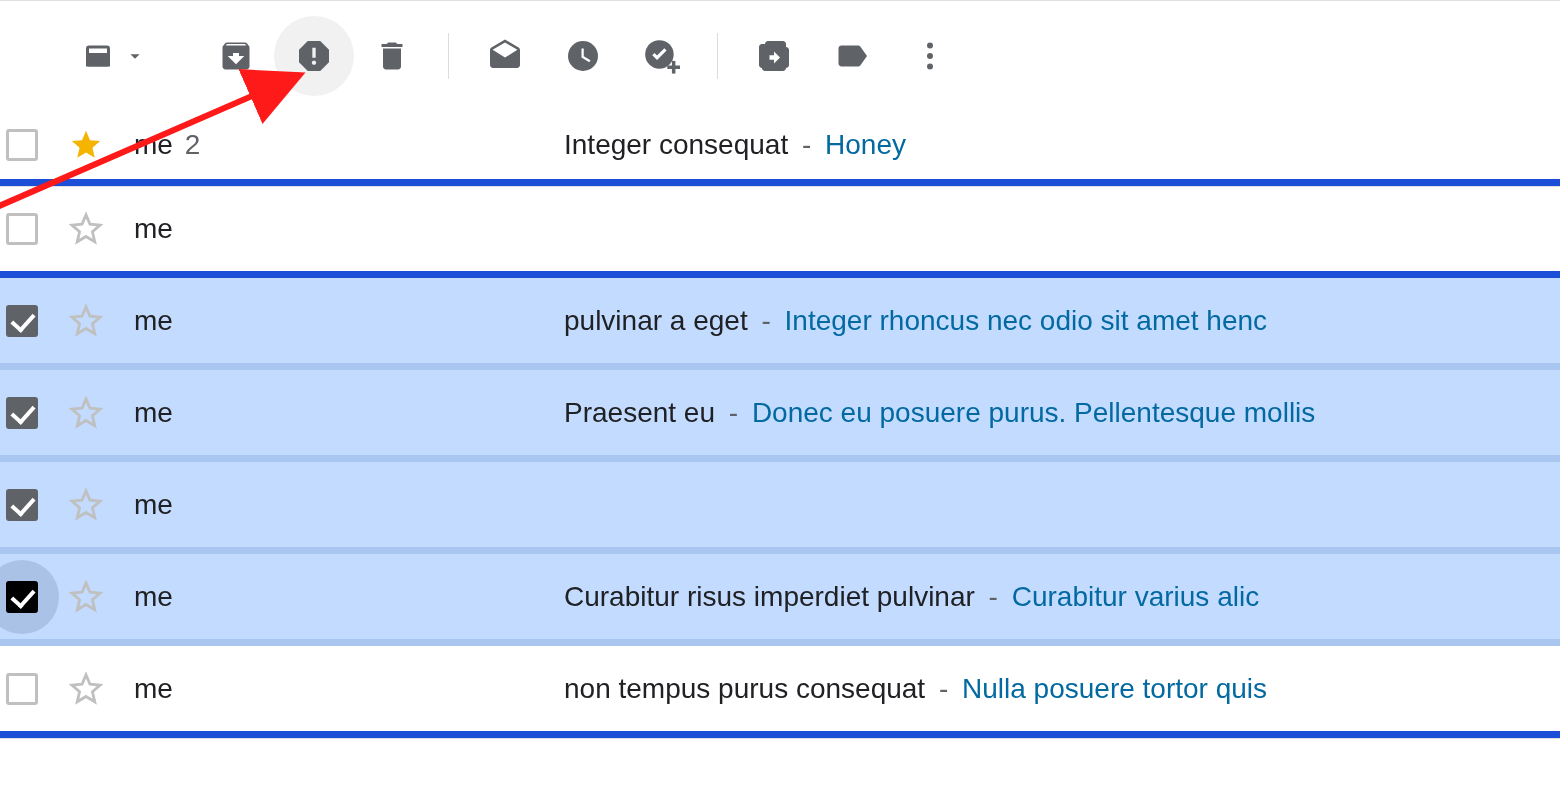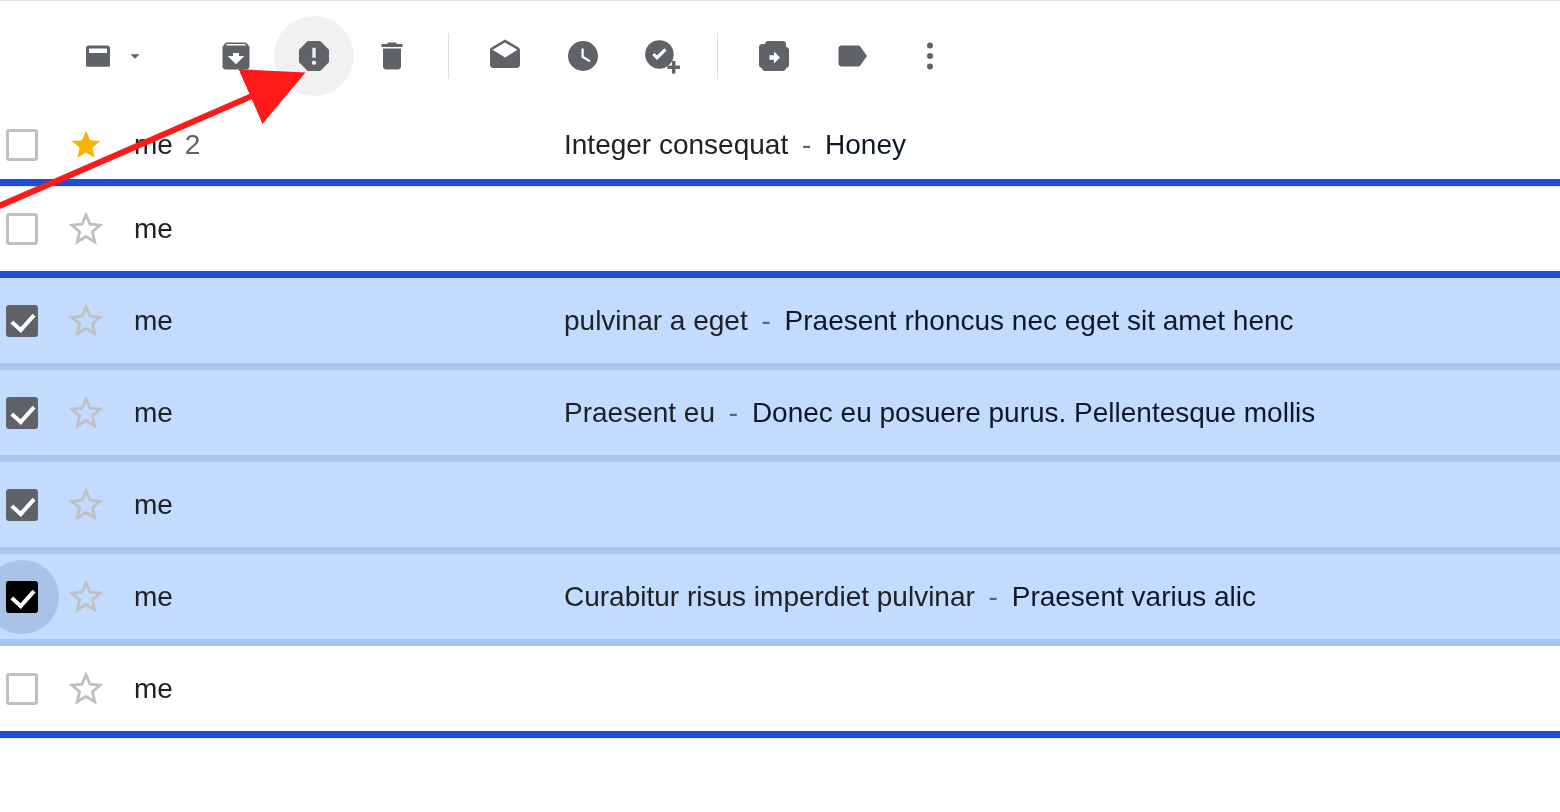--- a/index.html
+++ b/index.html
@@ -122,21 +122,21 @@
     margin-left: 26px;
     font-size: 28px;
     color: #202124;
     flex-shrink: 0;
   }
   .sender .count { color: #5f6368; margin-left: 4px; }
   .subject-line {
     font-size: 28px;
     color: #202124;
   }
-  .subject-line .snippet { color: #0f172a; }
+  .subject-line .snippet { color: #0369a1; }
   .subject-line .dash { color: #5f6368; margin: 0 6px; }
 
   .arrow {
     position: absolute;
     z-index: 10;
     pointer-events: none;
   }
   .bottom-gap {
     height: 70px;
     border-top: 1px solid #e0e0e0;
@@ -251,21 +251,21 @@
     <div class="email-row selected">
       <div class="check-wrap">
         <div class="checkbox checked"></div>
       </div>
       <div class="star-wrap">
         <svg width="34" height="34" viewBox="0 0 24 24">
           <path fill="none" stroke="#c0c0c0" stroke-width="2" d="M12 17.27L18.18 21l-1.64-7.03L22 9.24l-7.19-.61L12 2 9.19 8.63 2 9.24l5.46 4.73L5.82 21z"></path>
         </svg>
       </div>
       <div class="sender"><span>me</span></div>
-      <div class="subject-line"><span>pulvinar a eget</span> <span class="dash">-</span> <span class="snippet">Praesent rhoncus nec eget sit amet henc</span></div>
+      <div class="subject-line"><span>pulvinar a eget</span> <span class="dash">-</span> <span class="snippet">Integer rhoncus nec odio sit amet henc</span></div>
     </div>
     <div class="email-row selected">
       <div class="check-wrap">
         <div class="checkbox checked"></div>
       </div>
       <div class="star-wrap">
         <svg width="34" height="34" viewBox="0 0 24 24">
           <path fill="none" stroke="#c0c0c0" stroke-width="2" d="M12 17.27L18.18 21l-1.64-7.03L22 9.24l-7.19-.61L12 2 9.19 8.63 2 9.24l5.46 4.73L5.82 21z"></path>
         </svg>
       </div>
@@ -286,32 +286,33 @@
     <div class="email-row selected">
       <div class="check-wrap focus">
         <div class="checkbox checked black"></div>
       </div>
       <div class="star-wrap">
         <svg width="34" height="34" viewBox="0 0 24 24">
           <path fill="none" stroke="#c0c0c0" stroke-width="2" d="M12 17.27L18.18 21l-1.64-7.03L22 9.24l-7.19-.61L12 2 9.19 8.63 2 9.24l5.46 4.73L5.82 21z"></path>
         </svg>
       </div>
       <div class="sender"><span>me</span></div>
-      <div class="subject-line"><span>Curabitur risus imperdiet pulvinar</span> <span class="dash">-</span> <span class="snippet">Praesent varius alic</span></div>
+      <div class="subject-line"><span>Curabitur risus imperdiet pulvinar</span> <span class="dash">-</span> <span class="snippet">Curabitur varius alic</span></div>
     </div>
     <div class="email-row">
       <div class="check-wrap">
         <div class="checkbox"></div>
       </div>
       <div class="star-wrap">
         <svg width="34" height="34" viewBox="0 0 24 24">
           <path fill="none" stroke="#c0c0c0" stroke-width="2" d="M12 17.27L18.18 21l-1.64-7.03L22 9.24l-7.19-.61L12 2 9.19 8.63 2 9.24l5.46 4.73L5.82 21z"></path>
         </svg>
       </div>
       <div class="sender"><span>me</span></div>
+      <div class="subject-line"><span>non tempus purus consequat</span> <span class="dash">-</span> <span class="snippet">Nulla posuere tortor quis</span></div>
     </div>
   </div>
 
 <div class="bottom-gap"></div>
 
 <svg class="arrow" width="360" height="220" style="left:-20px; top:30px;">
   <defs>
     <marker id="ah" markerWidth="12" markerHeight="12" refX="9" refY="5" orient="auto">
       <path d="M0,0 L10,5 L0,10 z" fill="#ff1a1a"></path>
     </marker>

